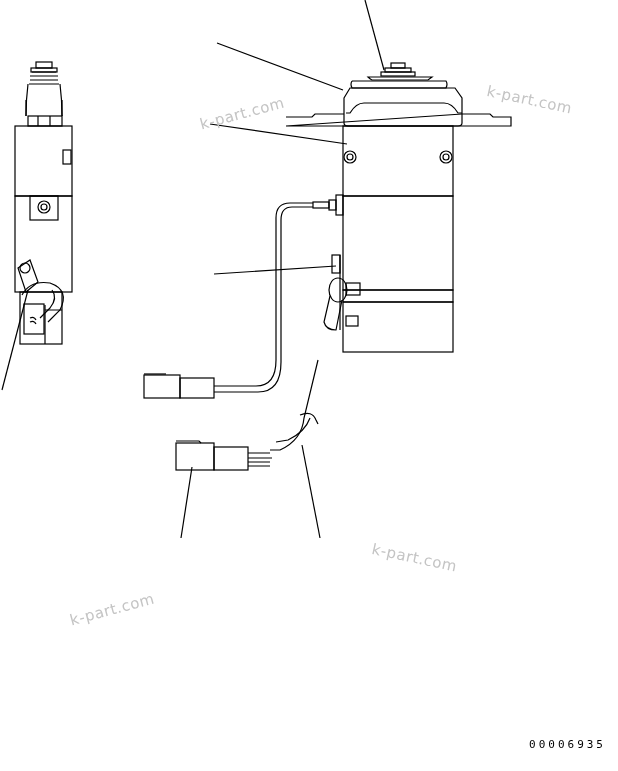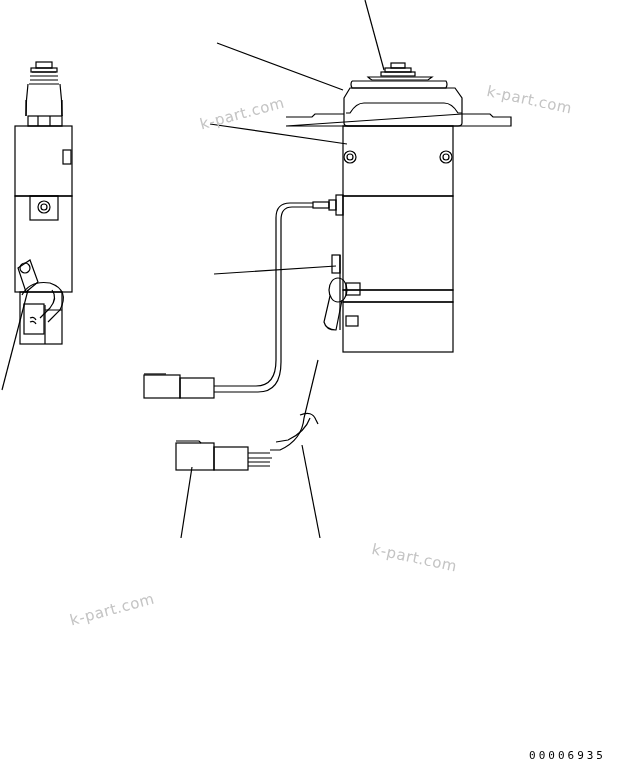--- a/index.html
+++ b/index.html
@@ -1,19 +1,19 @@
 <!DOCTYPE html>
 <html><head>
   <meta charset="utf-8">
   <style>
     html, body { margin: 0; padding: 0; background: #ffffff; }
     body { width: 618px; height: 771px; position: relative; overflow: hidden; font-family: "Liberation Sans", sans-serif; }
     svg.drawing { position: absolute; left: 0; top: 0; }
     .wm { position: absolute; font-family: "DejaVu Sans", sans-serif; font-size: 15px; color: #c4c4c4; transform-origin: left top; white-space: nowrap; letter-spacing: 0.5px; }
-    .code { position: absolute; right: 12px; bottom: 9px; font-family: "DejaVu Sans Mono", monospace; font-size: 11px; letter-spacing: 3px; color: #000; }
+    .code { position: absolute; right: 12px; bottom: 20px; font-family: "DejaVu Sans Mono", monospace; font-size: 11px; letter-spacing: 3px; color: #000; }
   </style>
 </head>
 <body>
 
 <svg class="drawing" width="618" height="771" viewBox="0 0 618 771" fill="none" stroke="#000" stroke-width="1.2">
 
   <g>
 
     <rect x="36" y="62" width="16" height="6"></rect>
     <rect x="31" y="68" width="26" height="4"></rect>

